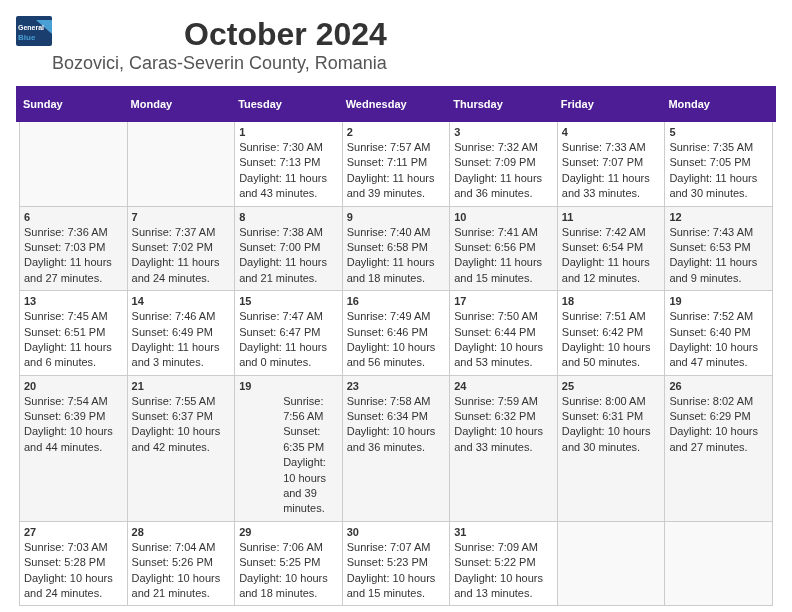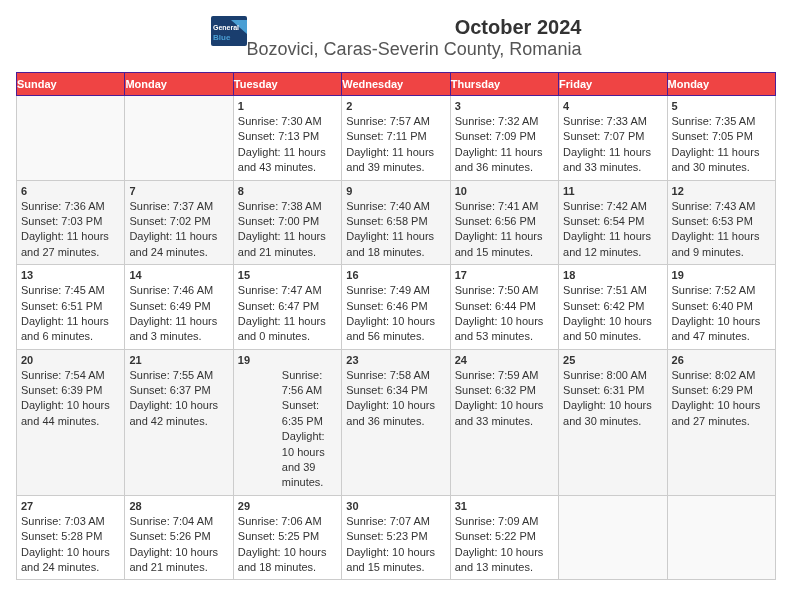--- a/index.html
+++ b/index.html
@@ -5,58 +5,58 @@
     * { margin: 0; padding: 0; box-sizing: border-box; }
     body {
       font-family: Arial, sans-serif;
       background: #fff;
       width: 792px;
       min-height: 612px;
       padding: 16px;
     }
     .header {
       display: flex;
-      justify-content: center;
+      justify-content: flex-start;
       align-items: flex-start;
       margin-bottom: 12px;
     }
     .logo {
       display: flex;
       align-items: center;
       gap: 4px;
     }
     .logo-icon {
       width: 36px;
       height: 30px;
     }
     .title-block {
       text-align: right;
     }
     .month-title {
-      font-size: 20px;
+      font-size: 32px;
       font-weight: bold;
       color: #333;
     }
     .subtitle {
       font-size: 18px;
       color: #555;
     }
     table {
       width: 100%;
       border-collapse: collapse;
       table-layout: fixed;
     }
     thead tr th {
-      background: #ef4444;
+      background: #4c1d95;
       color: #fff;
       font-size: 11px;
       font-weight: bold;
       padding: 5px 0;
       text-align: left;
-      border: 1px solid #4c1d95;
+      border: 7px solid #4c1d95;
     }
     tbody tr td {
       border: 1px solid #ccc;
       vertical-align: top;
       padding: 4px 4px;
       font-size: 9.5px;
       color: #333;
       height: 82px;
       background: #fff;
     }

